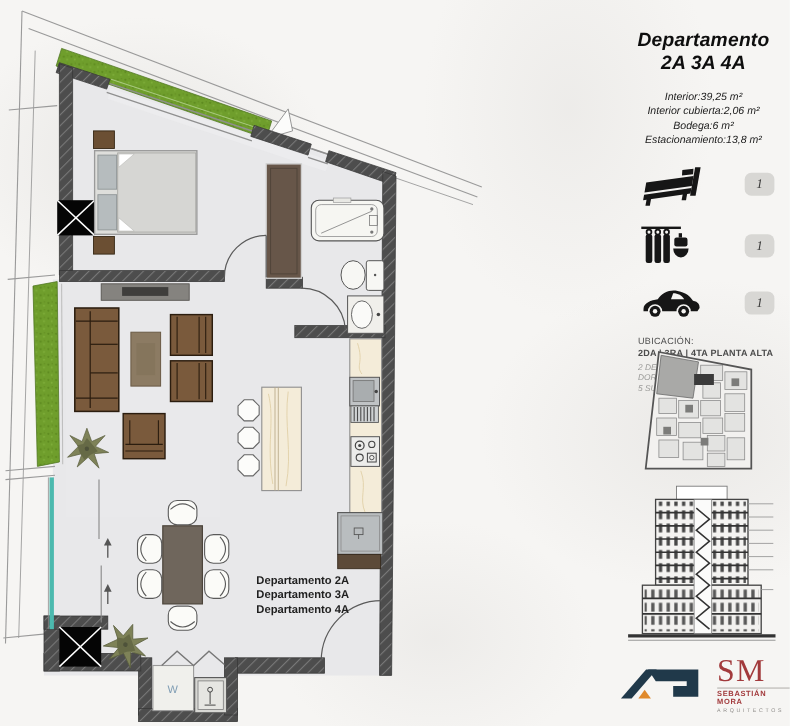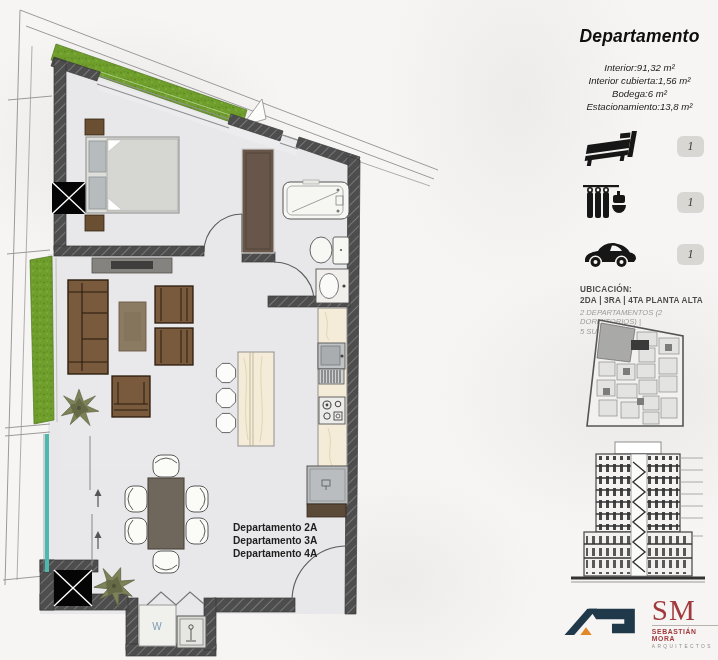--- a/index.html
+++ b/index.html
@@ -23,21 +23,21 @@
   .area-row{display:flex;justify-content:center;}
   .amenities{margin-top:12px;padding:0 14px 0 20px;}
   .amenity-row{display:flex;align-items:center;justify-content:space-between;}
   .amenity-row.r1{margin-top:2px;}
   .amenity-row.r2{margin-top:14px;}
   .amenity-row.r3{margin-top:16px;}
   .badge{width:27px;height:21px;background:#d8d7d4;border-radius:6px;
          display:flex;align-items:center;justify-content:center;
          font-family:"Liberation Serif",serif;font-style:italic;font-size:12px;color:#3a3a3a;}
   .ubicacion{margin-top:16px;padding-left:19px;}
-  .ub-head{font-size:8.2px;font-weight:bold;color:#4c4c4c;letter-spacing:.3px;}
+  .ub-head{font-size:8.2px;font-weight:normal;color:#4c4c4c;letter-spacing:.3px;}
   .ub-line1{font-size:8.2px;font-weight:bold;color:#4c4c4c;margin-top:2px;letter-spacing:.2px;}
   .ub-line2{font-size:7.6px;font-style:italic;color:#9b9b99;margin-top:3px;}
   .ub-line3{font-size:7.6px;font-style:italic;color:#9b9b99;margin-top:1px;}
   .thumb-plan{position:absolute;left:12px;top:314px;}
   .thumb-elev{position:absolute;left:8px;top:438px;}
   .logos{position:absolute;left:0;top:594px;width:157px;display:flex;align-items:flex-start;}
   .sm-block{margin-left:10px;margin-top:2px;text-align:left;}
   .sm-mark{font-family:"Liberation Serif",serif;font-size:29px;line-height:28px;
            color:#a23a3c;letter-spacing:1px;font-weight:normal;}
   .sm-name{font-size:6.8px;font-weight:bold;color:#a23a3c;letter-spacing:.6px;
@@ -297,30 +297,31 @@
     <g font-size="10.2" font-weight="bold" fill="#1f1f1f">
       <text x="233" y="531">Departamento 2A</text>
       <text x="233" y="544">Departamento 3A</text>
       <text x="233" y="557">Departamento 4A</text>
     </g>
   </svg>
 
   <div id="panel">
     <div class="title">
       <div>Departamento</div>
+      <div>2A 3A 4A</div>
     </div>
 
     <div class="areas">
       <div class="area-row">
         <span>Interior:</span>
-        <span>91,32 m²</span>
+        <span>39,25 m²</span>
       </div>
       <div class="area-row">
         <span>Interior cubierta:</span>
-        <span>1,56 m²</span>
+        <span>2,06 m²</span>
       </div>
       <div class="area-row">
         <span>Bodega:</span>
         <span>6 m²</span>
       </div>
       <div class="area-row">
         <span>Estacionamiento:</span>
         <span>13,8 m²</span>
       </div>
     </div>

